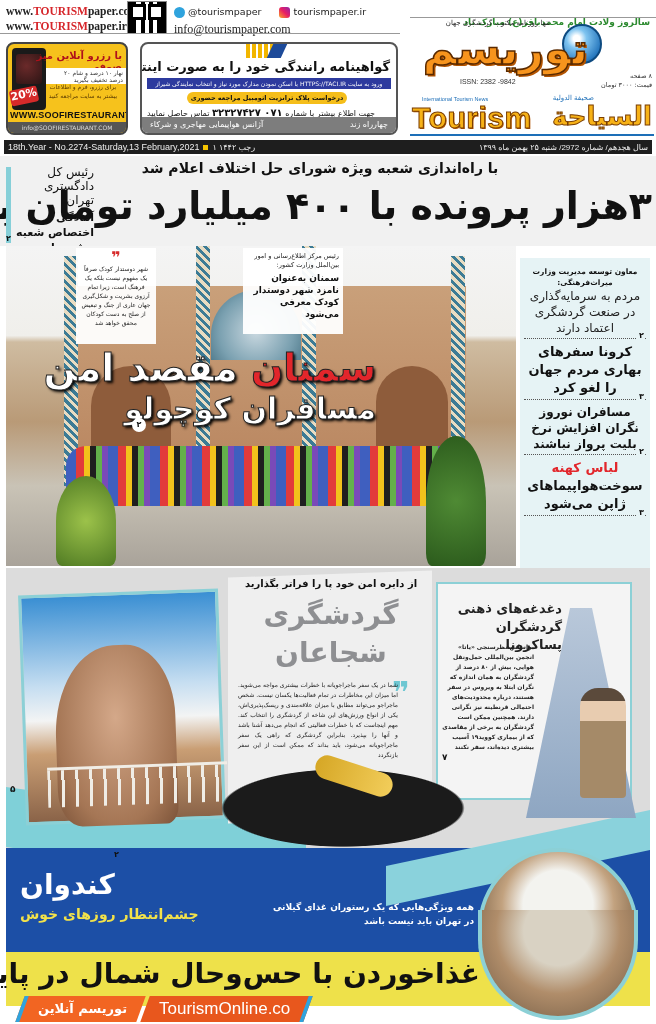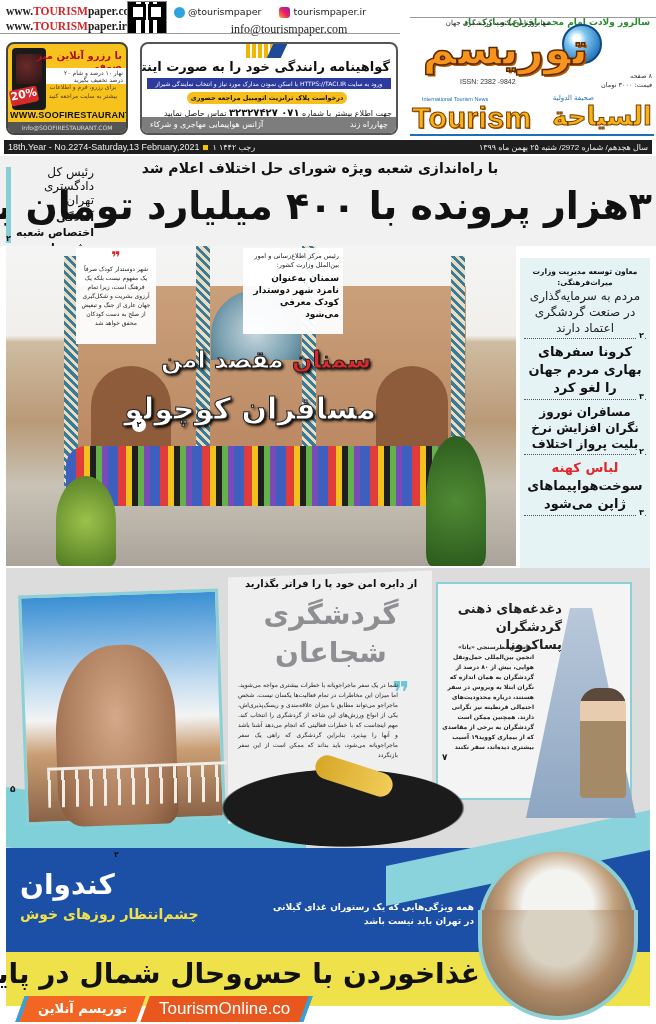--- a/index.html
+++ b/index.html
@@ -12,42 +12,42 @@
   .web-col .hl { color: #d6262b; }
   .qr { left: 127px; top: 1px; width: 40px; height: 33px; border: 1px solid #888; padding: 2px;
         background:
           linear-gradient(90deg, #000 0 22%, transparent 22% 33%, #000 33% 44%, transparent 44% 55%, #000 55% 66%, transparent 66% 77%, #000 77%),
           #fff; background-size: 100% 12%; background-repeat: repeat-y; }
   .qr::before, .qr::after { content:""; position:absolute; width:10px; height:10px; border:3px solid #000; background:#fff; }
   .qr::before { left:2px; top:2px; }
   .qr::after { right:2px; top:2px; }
   .social { left: 174px; top: 4px; width: 230px; font-size: 10px; color: #222; line-height: 15px; }
   .social .row1 { display: flex; gap: 18px; align-items: center; font-size: 9.5px; }
-  .social .row2 { font-family: "Liberation Serif", serif; font-size: 12px; margin-top: 3px; text-align: center; }
+  .social .row2 { font-family: "Liberation Serif", serif; font-size: 12px; margin-top: 3px; }
   .tg-icon { display:inline-block; width:11px; height:11px; border-radius:50%; background:#2fa3dd; margin-right:3px; vertical-align:middle; }
   .ig-icon { display:inline-block; width:11px; height:11px; border-radius:3px; background:linear-gradient(45deg,#f9a825,#e91e63,#8e24aa); margin-right:3px; vertical-align:middle; }
   .top-rule { left: 0; top: 33px; width: 400px; height: 1px; background: #999; }
 
   .ad-left { left: 6px; top: 42px; width: 122px; height: 93px; border: 2px solid #444; border-radius: 8px; background: #f6c21c; overflow: hidden; }
   .ad-left .phone { position:absolute; left:4px; top:4px; width:34px; height:62px; background:#1a1a1a; border-radius:4px; }
   .ad-left .phone::after { content:""; position:absolute; left:4px; top:6px; width:26px; height:30px; background:radial-gradient(circle at 40% 40%, #6b2a2a, #2b1414); border-radius:3px; }
   .ad-left .badge20 { position:absolute; left:2px; top:44px; width:28px; height:16px; background:#d62a2a; color:#fff; font-weight:bold; font-size:11px; text-align:center; border-radius:3px; transform:rotate(-12deg); }
   .ad-left .t1 { position:absolute; right:4px; top:6px; font-size:10px; font-weight:bold; color:#b0101b; direction: rtl; }
   .ad-left .t2 { position:absolute; right:0; top:24px; width:80px; background:#fff; font-size:6px; color:#333; direction: rtl; padding:1px 3px; }
   .ad-left .t3 { position:absolute; right:4px; top:38px; width:78px; font-size:6px; color:#5a3b00; direction: rtl; text-align:center; line-height:9px; }
   .ad-left .t4 { position:absolute; left:2px; bottom:13px; width:116px; font-family:"Liberation Sans",sans-serif; font-weight:bold; font-size:9px; color:#111; text-align:center; letter-spacing:0.2px; }
   .ad-left .t5 { position:absolute; left:0; bottom:0; width:100%; height:11px; background:#555; color:#ddd; font-size:6px; text-align:center; line-height:11px; }
 
   .ad-mid { left: 140px; top: 42px; width: 258px; height: 93px; border: 2px solid #555; border-radius: 8px; background: #fff; overflow: hidden; }
   .ad-mid .logo-bars { position:absolute; left:104px; top:0; width:30px; height:14px; background: repeating-linear-gradient(90deg, #f2b600 0 4px, #fff 4px 6px); }
   .ad-mid .logo-bars::after { content:""; position:absolute; left:24px; top:0; width:14px; height:14px; background:#1d4a99; transform: skewX(-25deg); }
   .ad-mid .h { position:absolute; top:15px; right:6px; left:6px; font-weight:bold; font-size:13px; color:#111; direction:rtl; text-align:center; white-space:nowrap; }
   .ad-mid .blue { position:absolute; top:34px; left:5px; right:5px; height:11px; background:#2d3a9e; color:#fff; font-size:6px; direction:rtl; text-align:center; line-height:11px; white-space:nowrap; overflow:hidden; }
   .ad-mid .pill { position:absolute; top:48px; left:45px; width:160px; height:12px; background:#f5be1a; border-radius:8px; font-size:6.5px; font-weight:bold; direction:rtl; text-align:center; line-height:12px; }
-  .ad-mid .phone-line { position:absolute; top:63px; left:4px; right:4px; font-size:8px; direction:rtl; white-space:nowrap; }
+  .ad-mid .phone-line { position:absolute; top:63px; left:4px; right:20px; font-size:8px; direction:rtl; text-align:center; white-space:nowrap; }
   .ad-mid .phone-line b { font-size:10px; }
   .ad-mid .foot { position:absolute; bottom:0; left:0; right:0; height:16px; background:#7d7d7d; color:#fff; font-size:8px; direction:rtl; display:flex; justify-content:space-between; padding:0 8px; line-height:16px; }
 
   .holiday { left: 420px; top: 17px; width: 230px; font-size: 9px; font-weight: bold; color: #2c8a2f; direction: rtl; text-align: right; }
   .holiday-rule { left: 410px; top: 17px; width: 246px; height: 1px; background: #999; }
   .tagline { left: 430px; top: 19px; width: 120px; font-size: 7px; color: #222; direction: rtl; text-align: right; }
   .logo-main { left: 418px; top: 22px; width: 230px; height: 50px; }
   .logo-main .word { position:absolute; right:60px; top:4px; font-family:"DejaVu Sans",sans-serif; font-weight:bold; font-size:44px; color:#f7941d; direction:rtl; -webkit-text-stroke: 1.5px #5a2a00; letter-spacing:-1px; line-height:46px; text-shadow: 2px 2px 0 #b35400; }
   .logo-main .globe { position:absolute; right:46px; top:2px; width:40px; height:40px; border-radius:50%; background: radial-gradient(circle at 35% 35%, #ffffff 0 10%, #7fc4f0 30%, #1d6fb8 80%); border:2px solid #0d4a80; }
   .side-info { left: 594px; top: 72px; width: 58px; font-size: 6.5px; color:#333; direction: rtl; text-align: right; line-height: 9px; }
@@ -82,21 +82,21 @@
   .hero .tile { position:absolute; border-radius: 80px 80px 0 0; background: radial-gradient(circle at 50% 60%, #c9d8e0, #7aa0b0 60%, #3f6b7d); }
   .hero .minaret { position:absolute; width:14px; background: repeating-linear-gradient(45deg, #3c7b95 0 3px, #e8dcc2 3px 6px); }
   .hero .crowd { position:absolute; left:60px; top:200px; width:400px; height:60px; background: repeating-linear-gradient(90deg, #3f5fbf 0 10px, #e23b3b 10px 18px, #f2c21c 18px 24px, #1f1f1f 24px 30px, #64b04b 30px 36px, #7a4ab8 36px 42px); border-radius: 20px 20px 4px 4px; }
   .hero .bush-l { position:absolute; left:50px; top:230px; width:60px; height:90px; border-radius:50% 50% 10% 10%; background: radial-gradient(circle, #9cc24a, #4f7a23); }
   .hero .bush-r { position:absolute; left:420px; top:190px; width:60px; height:130px; border-radius:50% 50% 10% 10%; background: radial-gradient(circle, #4f8a34, #2b5a1c); }
   .hero .quote1 { position:absolute; left:70px; top:2px; width:80px; height:96px; background: rgba(255,255,255,0.95); direction:rtl; text-align:center; padding:4px; font-size:6px; line-height:9px; color:#222; }
   .hero .quote1 .qm { color:#d62a2a; font-size:16px; font-weight:bold; line-height:12px; }
   .hero .quote2 { position:absolute; left:237px; top:2px; width:100px; height:86px; background: rgba(255,255,255,0.95); direction:rtl; text-align:right; padding:4px; }
   .hero .quote2 .who { font-size:6.5px; color:#222; line-height:9px; }
   .hero .quote2 .t { font-size:9px; font-weight:bold; line-height:12px; margin-top:2px; }
-  .hero .big1 { position:absolute; left:150px; top:100px; width:220px; font-size:24px; font-weight:bold; color:#fff; direction:rtl; text-align:center; -webkit-text-stroke: 1px #222; text-shadow: 2px 2px 3px #000; white-space:nowrap; }
+  .hero .big1 { position:absolute; left:150px; top:100px; width:220px; font-size:38px; font-weight:bold; color:#fff; direction:rtl; text-align:center; -webkit-text-stroke: 1px #222; text-shadow: 2px 2px 3px #000; white-space:nowrap; }
   .hero .big1 .red { color:#e2262b; }
   .hero .big2 { position:absolute; left:150px; top:145px; width:220px; font-size:30px; font-weight:bold; color:#fff; direction:rtl; text-align:center; -webkit-text-stroke: 1px #222; text-shadow: 2px 2px 3px #000; white-space:nowrap; }
   .hero .pg { position:absolute; left:126px; top:172px; width:14px; height:14px; border-radius:50%; background:#fff; font-size:8px; text-align:center; line-height:14px; font-weight:bold; }
 
   
   .sidebar { left: 520px; top: 258px; width: 130px; height: 340px; background: #e6f3f5; direction: rtl; text-align: center; padding: 4px 4px; }
   .sidebar .item { border-bottom: 1px dotted #555; padding: 4px 0 2px; position: relative; }
   .sidebar .item .pgn { position:absolute; right:2px; bottom:-2px; font-size:8px; font-weight:bold; background:#e6f3f5; padding-left:2px; }
   .sidebar .who { font-size: 7.5px; font-weight: bold; line-height: 11px; text-align: center; }
   .sidebar .t-light { font-size: 12px; line-height: 16px; color: #222; }
@@ -249,21 +249,21 @@
   <div class="item">
     <div class="who">معاون توسعه مدیریت وزارت میراث‌فرهنگی:</div>
     <div class="t-light">مردم به سرمایه‌گذاری در صنعت گردشگری اعتماد دارند</div>
     <span class="pgn">۲</span>
   </div>
   <div class="item">
     <div class="t-bold">کرونا سفرهای بهاری مردم جهان را لغو کرد</div>
     <span class="pgn">۳</span>
   </div>
   <div class="item">
-    <div class="t-mid">مسافران نوروز نگران افزایش نرخ بلیت پرواز اختلاف</div>
+    <div class="t-mid">مسافران نوروز نگران افزایش نرخ بلیت پرواز نباشند</div>
     <span class="pgn">۲</span>
   </div>
   <div class="item">
     <div class="red">لباس کهنه</div>
     <div class="t-bold">سوخت‌هواپیماهای ژاپن می‌شود</div>
     <span class="pgn">۳</span>
   </div>
 </div>
 
 <div class="abs collage">

